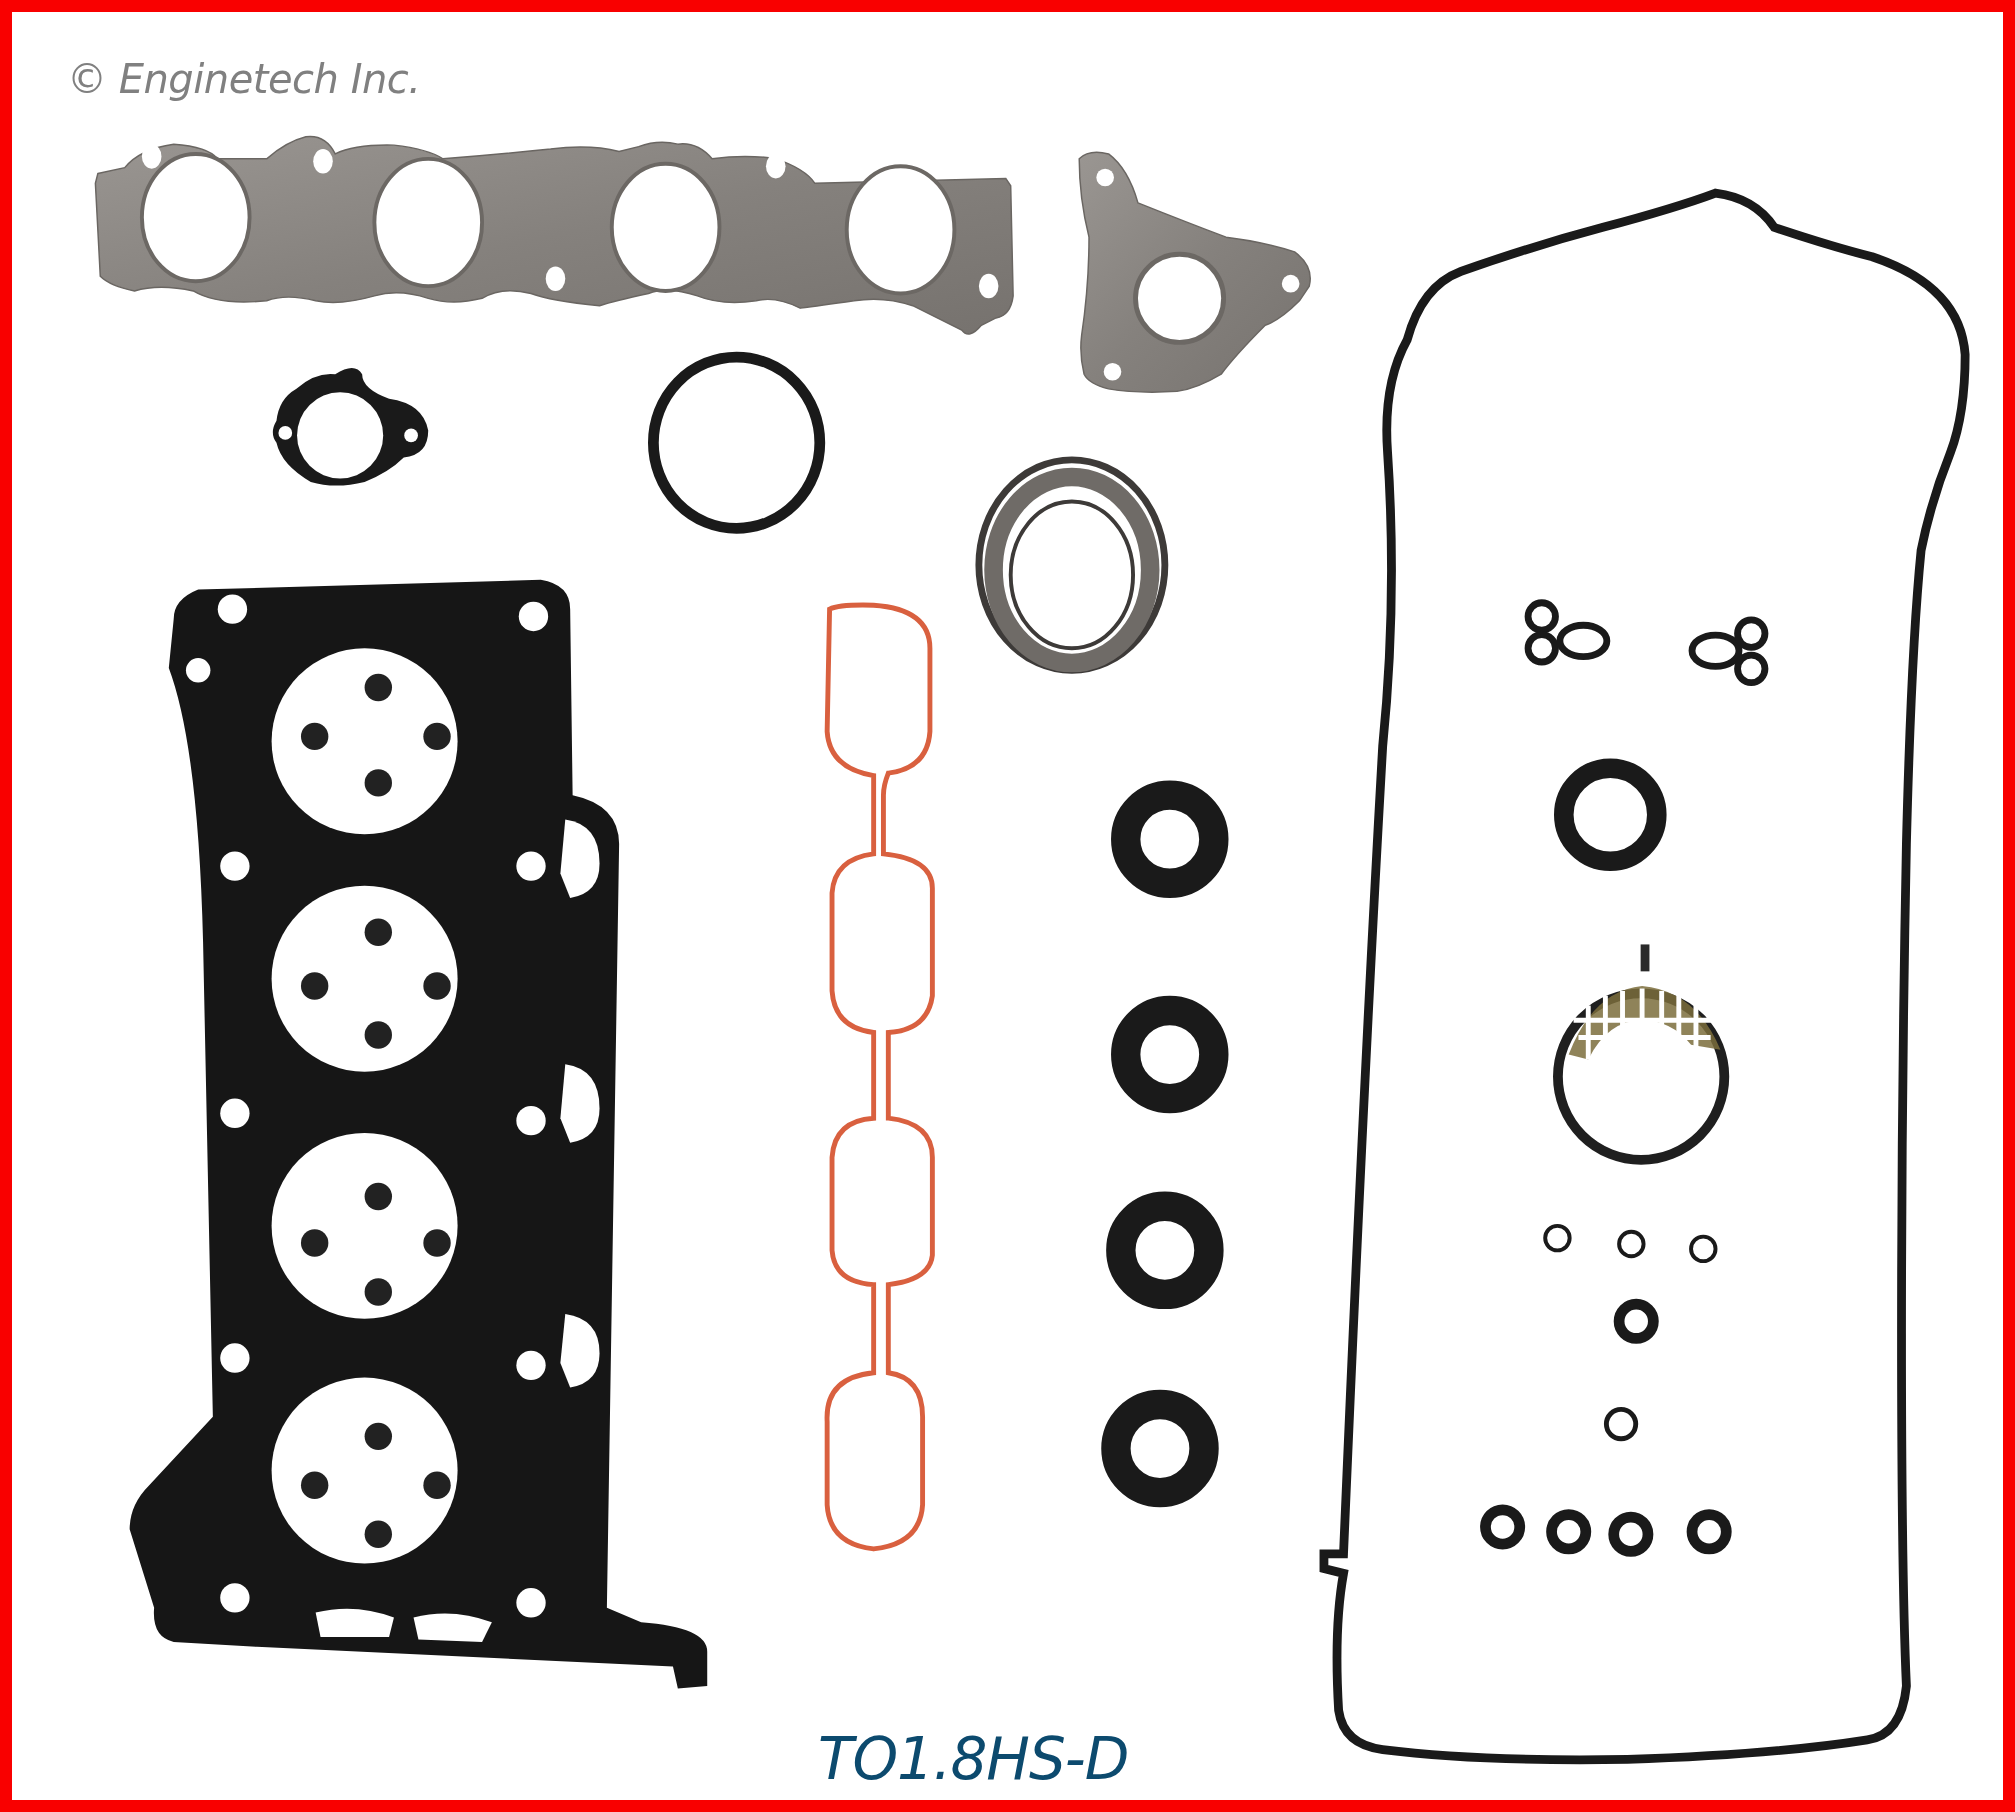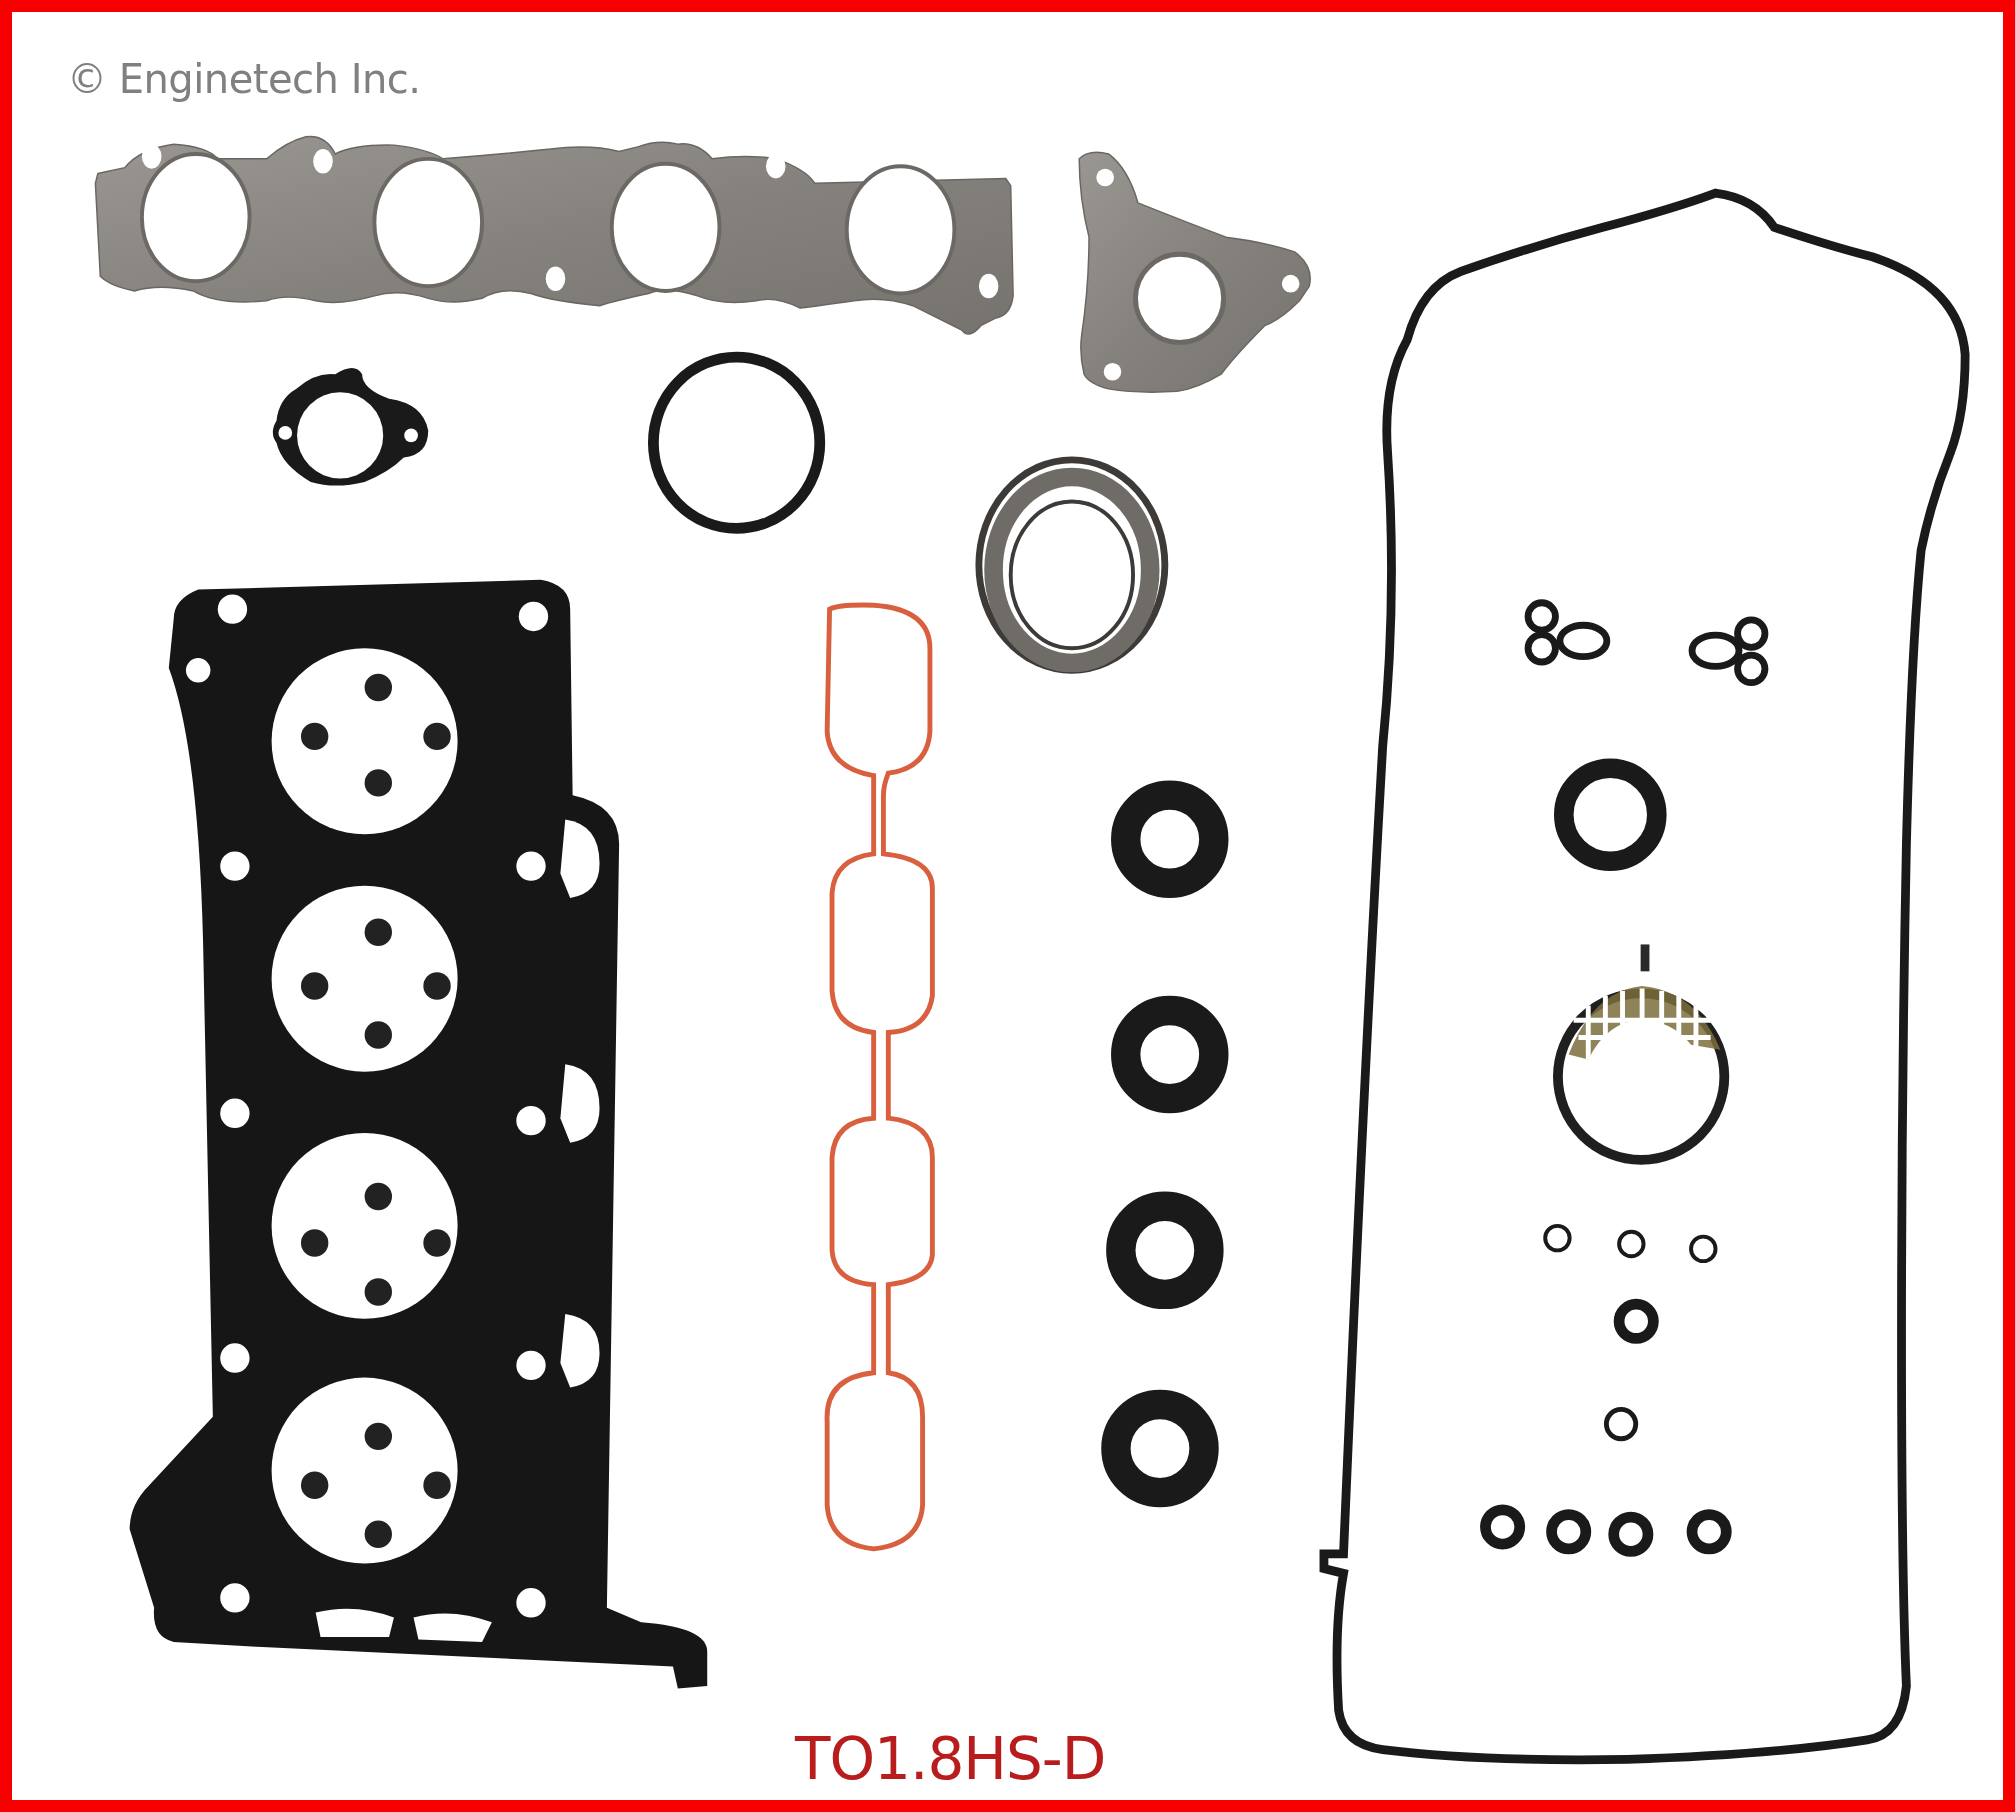--- a/index.html
+++ b/index.html
@@ -1,19 +1,19 @@
 <!DOCTYPE html>
 <html style="font-size:7.8px"><head>
 <meta charset="utf-8">
 <style>
   html,body{margin:0;padding:0;background:#fff;}
   body{width:2015px;height:1812px;position:relative;overflow:hidden;}
-  .frame{position:absolute;left:0;top:0;width:2015px;height:1812px;box-sizing:border-box;border:12.2px solid #f90000;background:#fff;}
+  .frame{position:absolute;left:0;top:0;width:2015px;height:1812px;box-sizing:border-box;border:12.2px solid #f90000;background:#fff;font-style:italic;}
   .copyright{position:absolute;left:55px;top:44px;font-family:"DejaVu Sans","Liberation Sans",sans-serif;font-size:40px;color:#808080;letter-spacing:-0.5px;}
-  .part-no{position:absolute;left:783px;top:1713px;font-family:"DejaVu Sans","Liberation Sans",sans-serif;font-size:58px;color:#b91c1c;letter-spacing:-1px;}
+  .part-no{position:absolute;left:806px;top:1713px;font-family:"DejaVu Sans","Liberation Sans",sans-serif;font-size:58px;color:#0c4a6e;letter-spacing:-1px;}
   svg.art{position:absolute;left:0;top:0;}
 </style>
 </head>
 <body>
 
 <div class="frame">
   <div class="copyright">© Enginetech Inc.</div>
 
   <svg class="art" width="2015" height="1812" viewBox="0 0 4116 3702">
     <defs>

